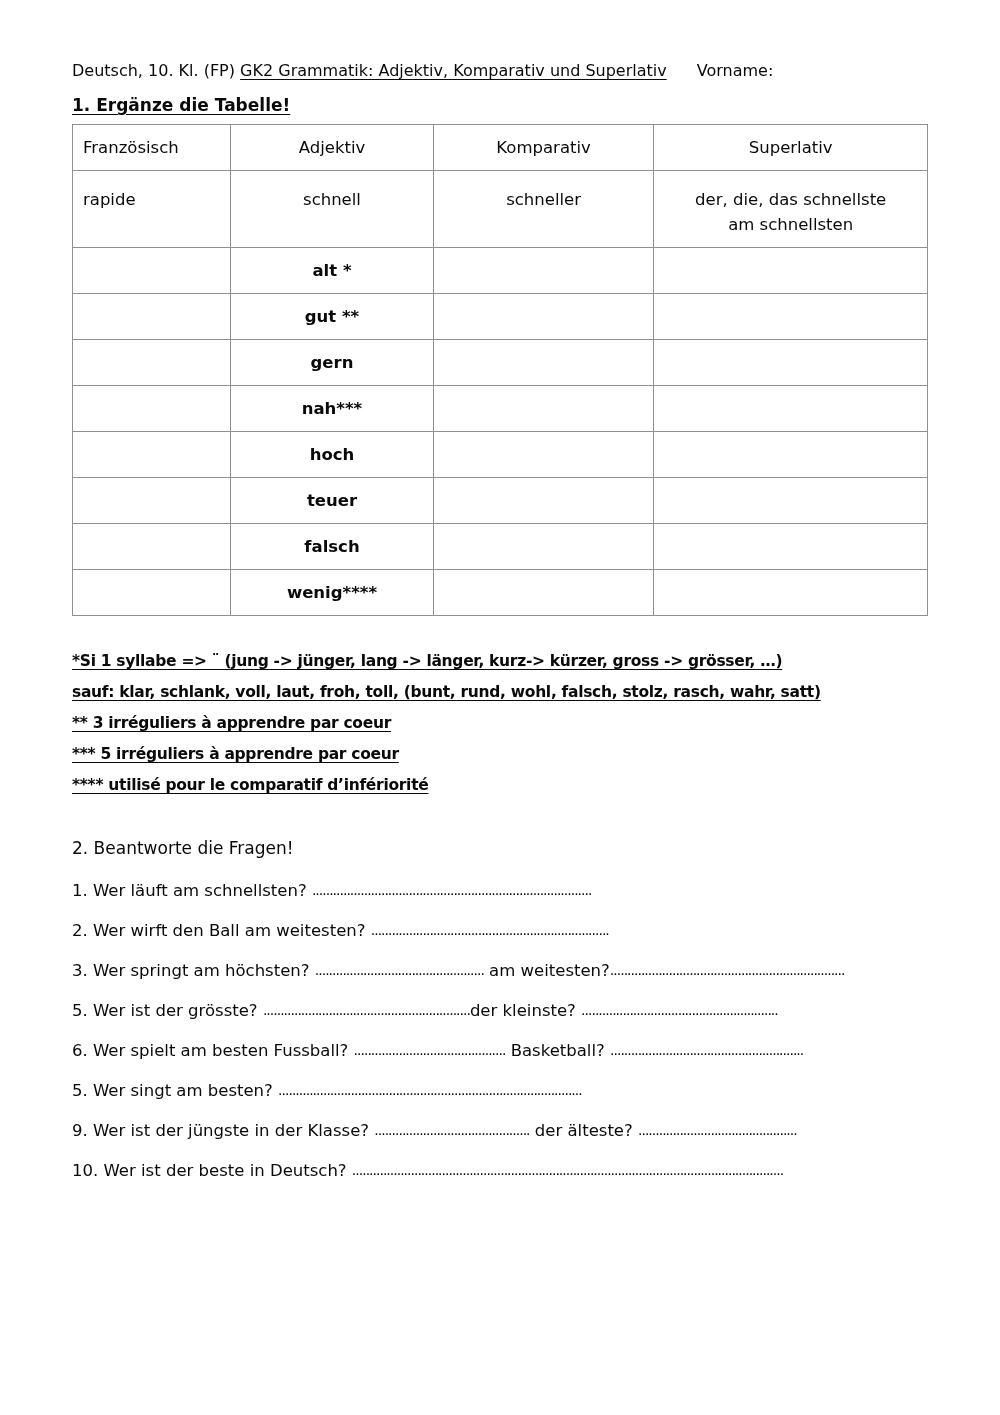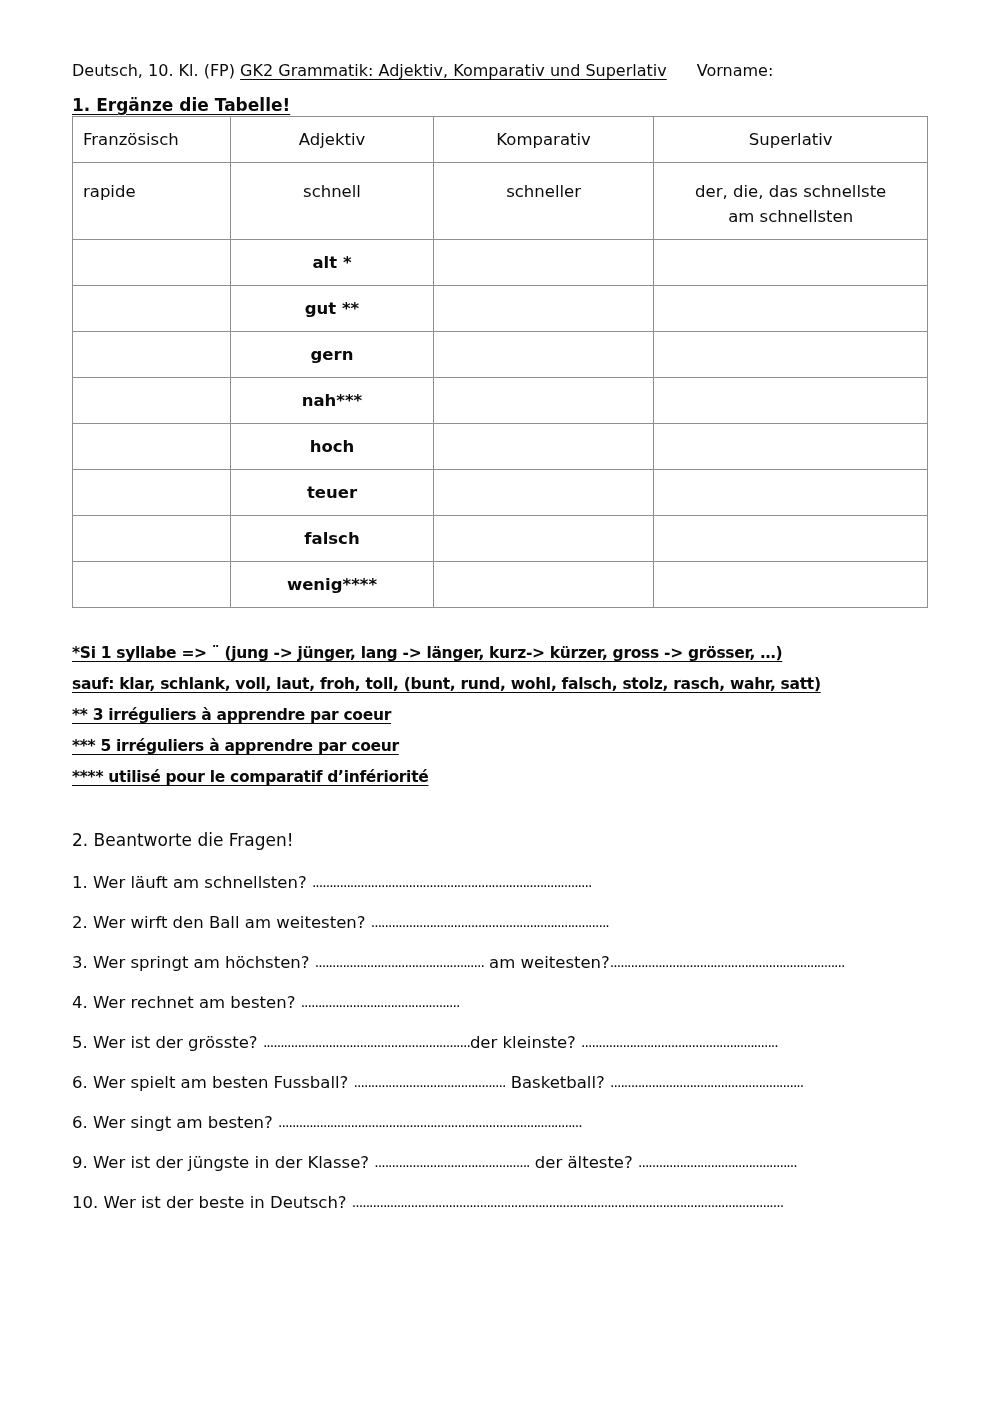--- a/index.html
+++ b/index.html
@@ -28,20 +28,21 @@
   .vorname { margin-left: 30px; }
   .h1 {
     margin-top: 12px;
     font-size: 17px;
     font-weight: bold;
     text-decoration: underline;
     text-underline-offset: 3px;
     line-height: 22px;
   }
   table.grammar {
+    margin-top: 8px;
     width: 856px;
     border-collapse: collapse;
     table-layout: fixed;
   }
   table.grammar th, table.grammar td {
     border: 1px solid #8f8f8f;
     font-size: 16.5px;
     font-weight: normal;
     text-align: center;
     padding: 0 6px;
@@ -195,21 +196,20 @@
       <div class="footnote">*** 5 irréguliers à apprendre par coeur</div>
       <div class="footnote">**** utilisé pour le comparatif d’infériorité</div>
     </div>
 
   <div class="h2">2. Beantworte die Fragen!</div>
 
   <div id="questions">
       <div class="question"><span>1. Wer läuft am schnellsten? </span><span class="dots">.................................................................................</span></div>
       <div class="question"><span>2. Wer wirft den Ball am weitesten? </span><span class="dots">.....................................................................</span></div>
       <div class="question"><span>3. Wer springt am höchsten? </span><span class="dots">.................................................</span><span> am weitesten?</span><span class="dots">....................................................................</span></div>
-      <div class="question"><span>4. Wer rechnet am besten? </span><span class="dots">..............................................</span></div>
       <div class="question"><span>5. Wer ist der grösste? </span><span class="dots">............................................................</span><span>der kleinste? </span><span class="dots">.........................................................</span></div>
       <div class="question"><span>6. Wer spielt am besten Fussball? </span><span class="dots">............................................</span><span> Basketball? </span><span class="dots">........................................................</span></div>
-      <div class="question"><span>6. Wer singt am besten? </span><span class="dots">........................................................................................</span></div>
+      <div class="question"><span>5. Wer singt am besten? </span><span class="dots">........................................................................................</span></div>
       <div class="question"><span>9. Wer ist der jüngste in der Klasse? </span><span class="dots">.............................................</span><span> der älteste? </span><span class="dots">..............................................</span></div>
       <div class="question"><span>10. Wer ist der beste in Deutsch? </span><span class="dots">.............................................................................................................................</span></div>
     </div>
 
 </div>
 
 </body></html>

